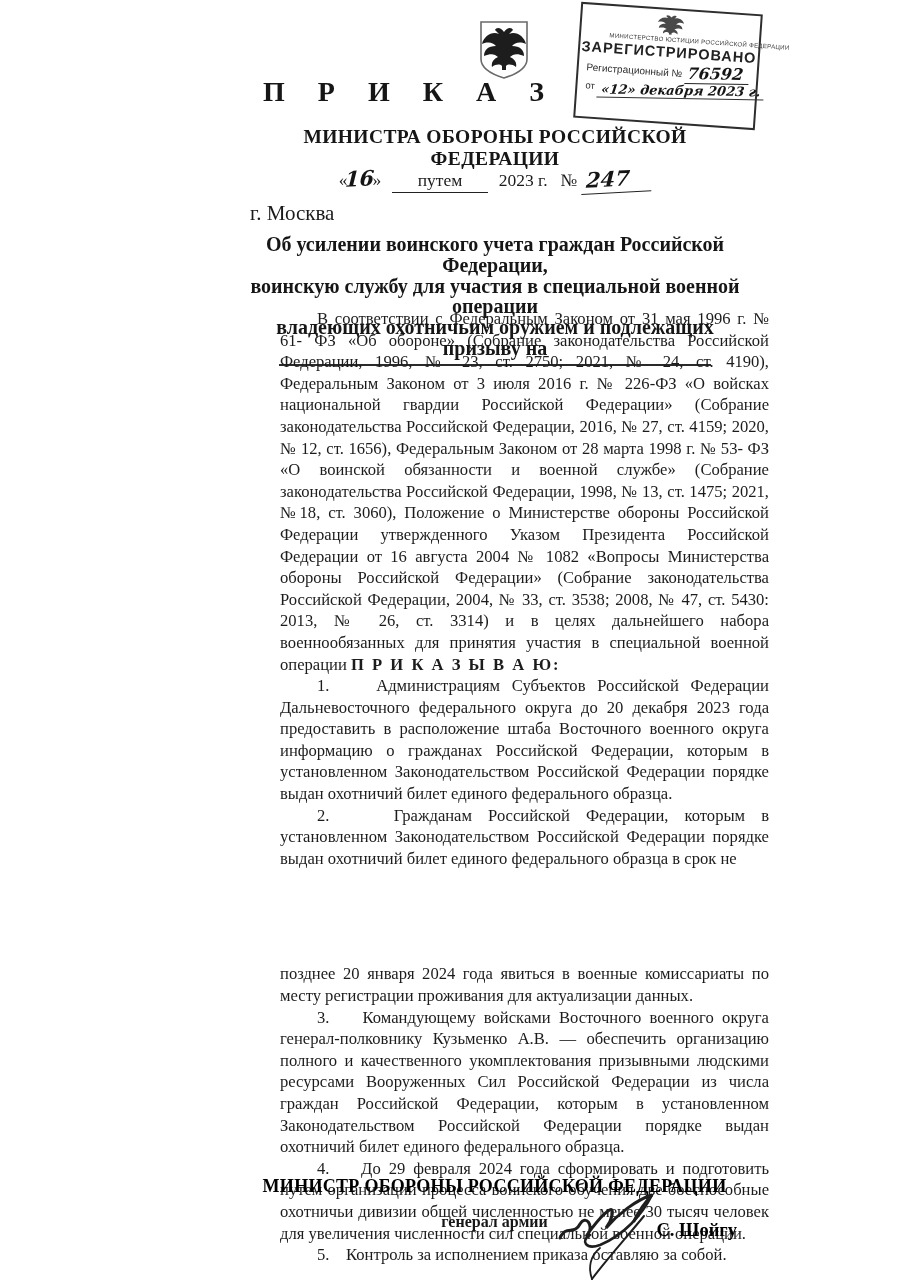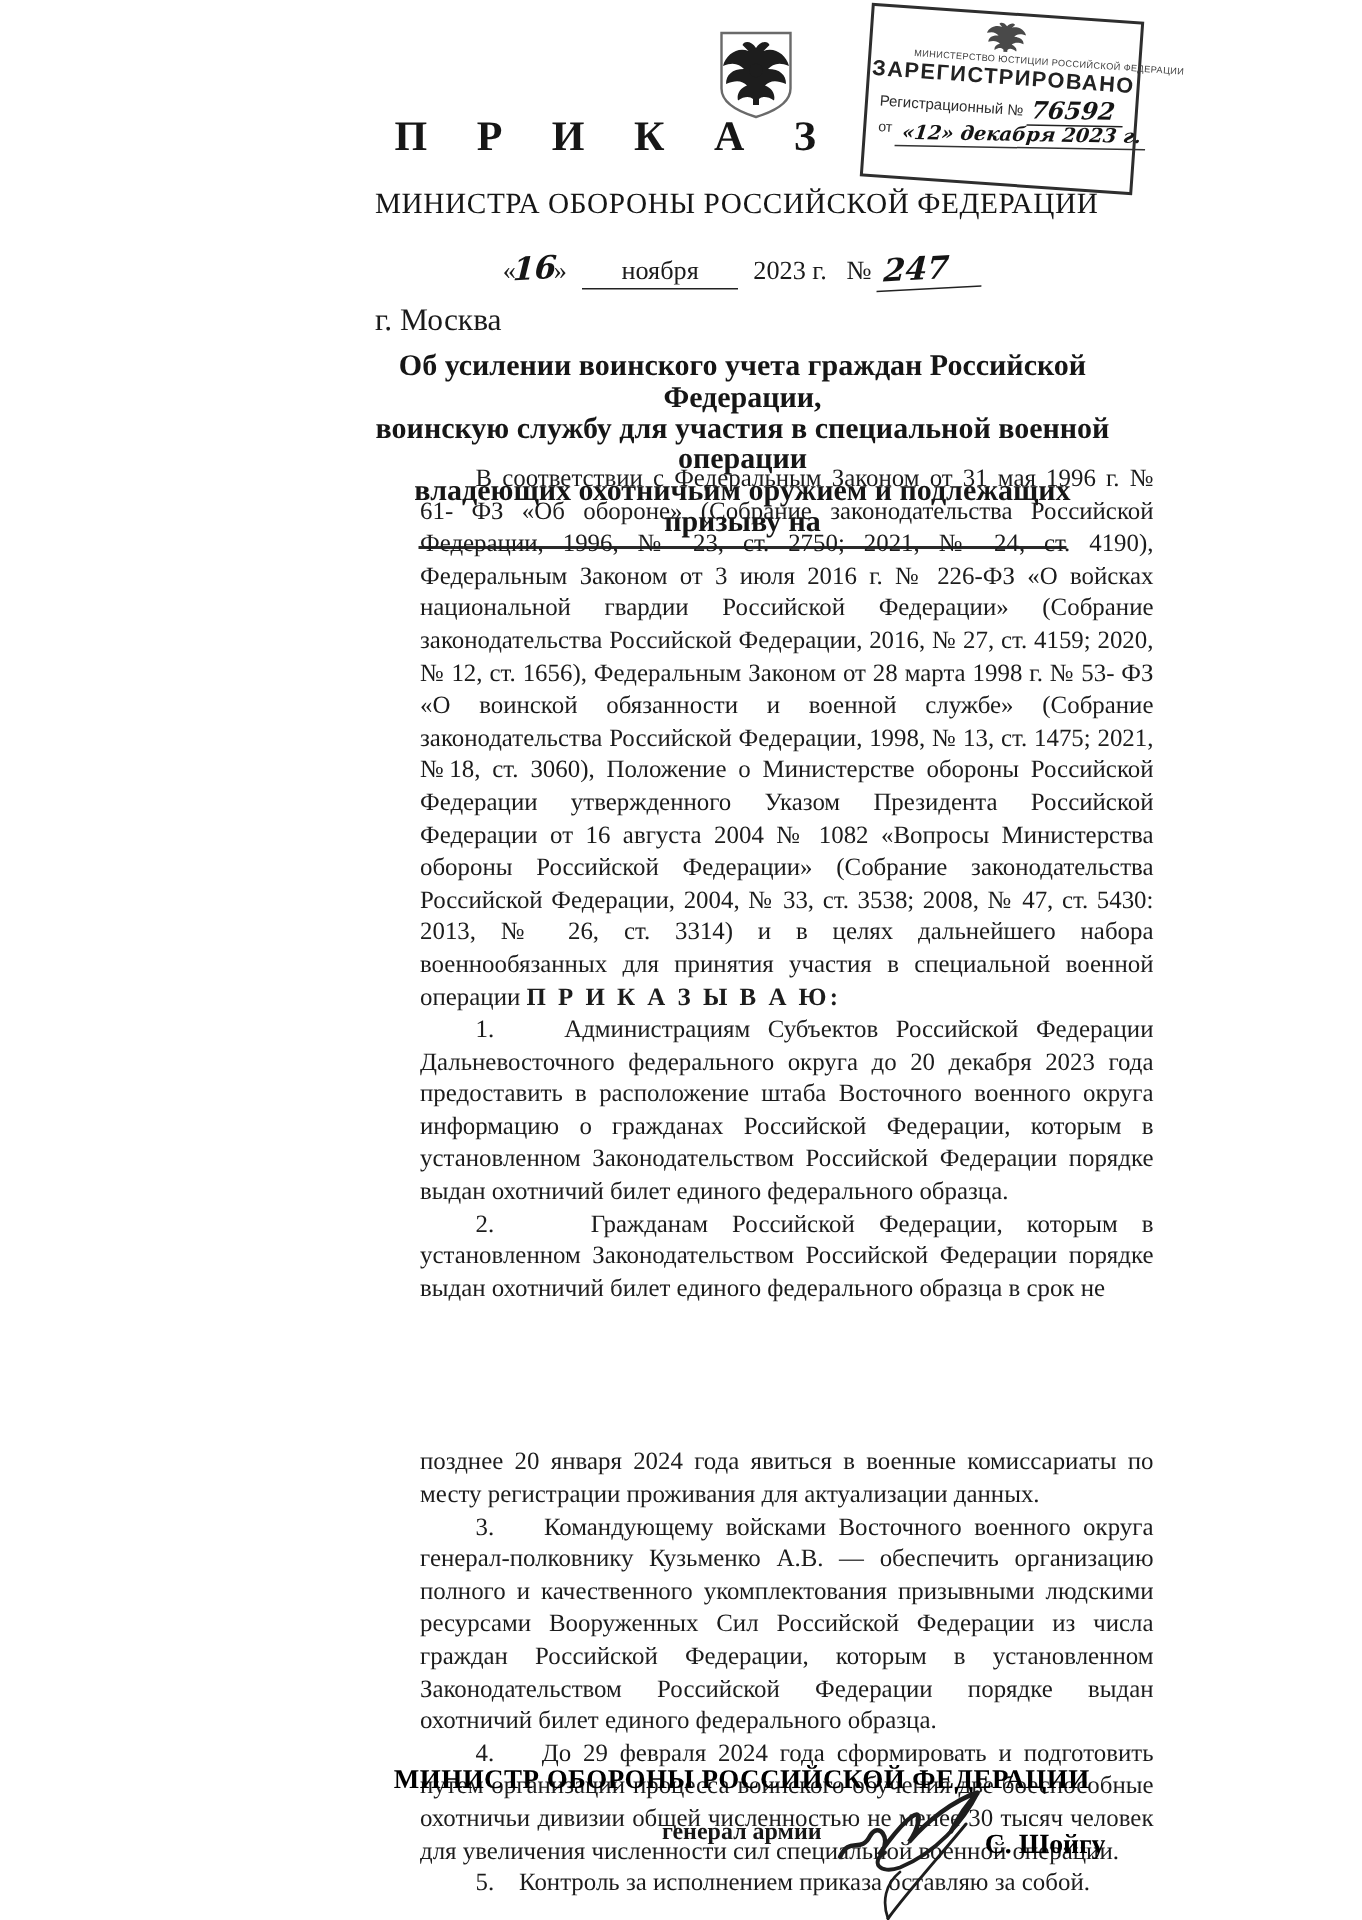--- a/index.html
+++ b/index.html
@@ -18,21 +18,21 @@
   
   .order-heading{
     position:absolute;left:250px;top:76px;width:510px;
     font-size:28px;font-weight:bold;
     letter-spacing:13px;padding-left:13px;box-sizing:border-box;
     color:#161616;
   }
   
   .ministry-heading{
     position:absolute;left:250px;top:126px;width:490px;
-    text-align:left;font-size:19.5px;font-weight:normal;
+    text-align:center;font-size:19.5px;font-weight:bold;
     letter-spacing:0.4px;color:#161616;
   }
   
   .stamp{
     position:absolute;left:577px;top:8px;width:182px;height:116px;
     border:2px solid #2e2e2e;
     transform:rotate(4deg);
     background:transparent;
     box-sizing:border-box;
     text-align:center;
@@ -146,21 +146,21 @@
       <span class="hw stamp-reg-number">76592</span>
     </div>
     <div class="stamp-dateline">
       <span>от</span>
       <span class="hw stamp-date-value">«12» декабря 2023 г.</span>
     </div>
   </div>
 
   <div class="date-line">
     <span>«</span><span class="hw date-day">16</span><span>»</span>
-    <span class="month-blank">ноября</span>
+    <span class="month-blank">путем</span>
     <span>2023 г.</span>
     &nbsp;&nbsp;<span>№</span><span class="hw order-no">247</span>
   </div>
 
   <div class="city">г. Москва</div>
 
   <div class="subject">
     <div>Об усилении воинского учета граждан Российской Федерации,</div>
     <div>воинскую службу для участия в специальной военной операции</div>
     <div>владеющих охотничьим оружием и подлежащих призыву на</div>

